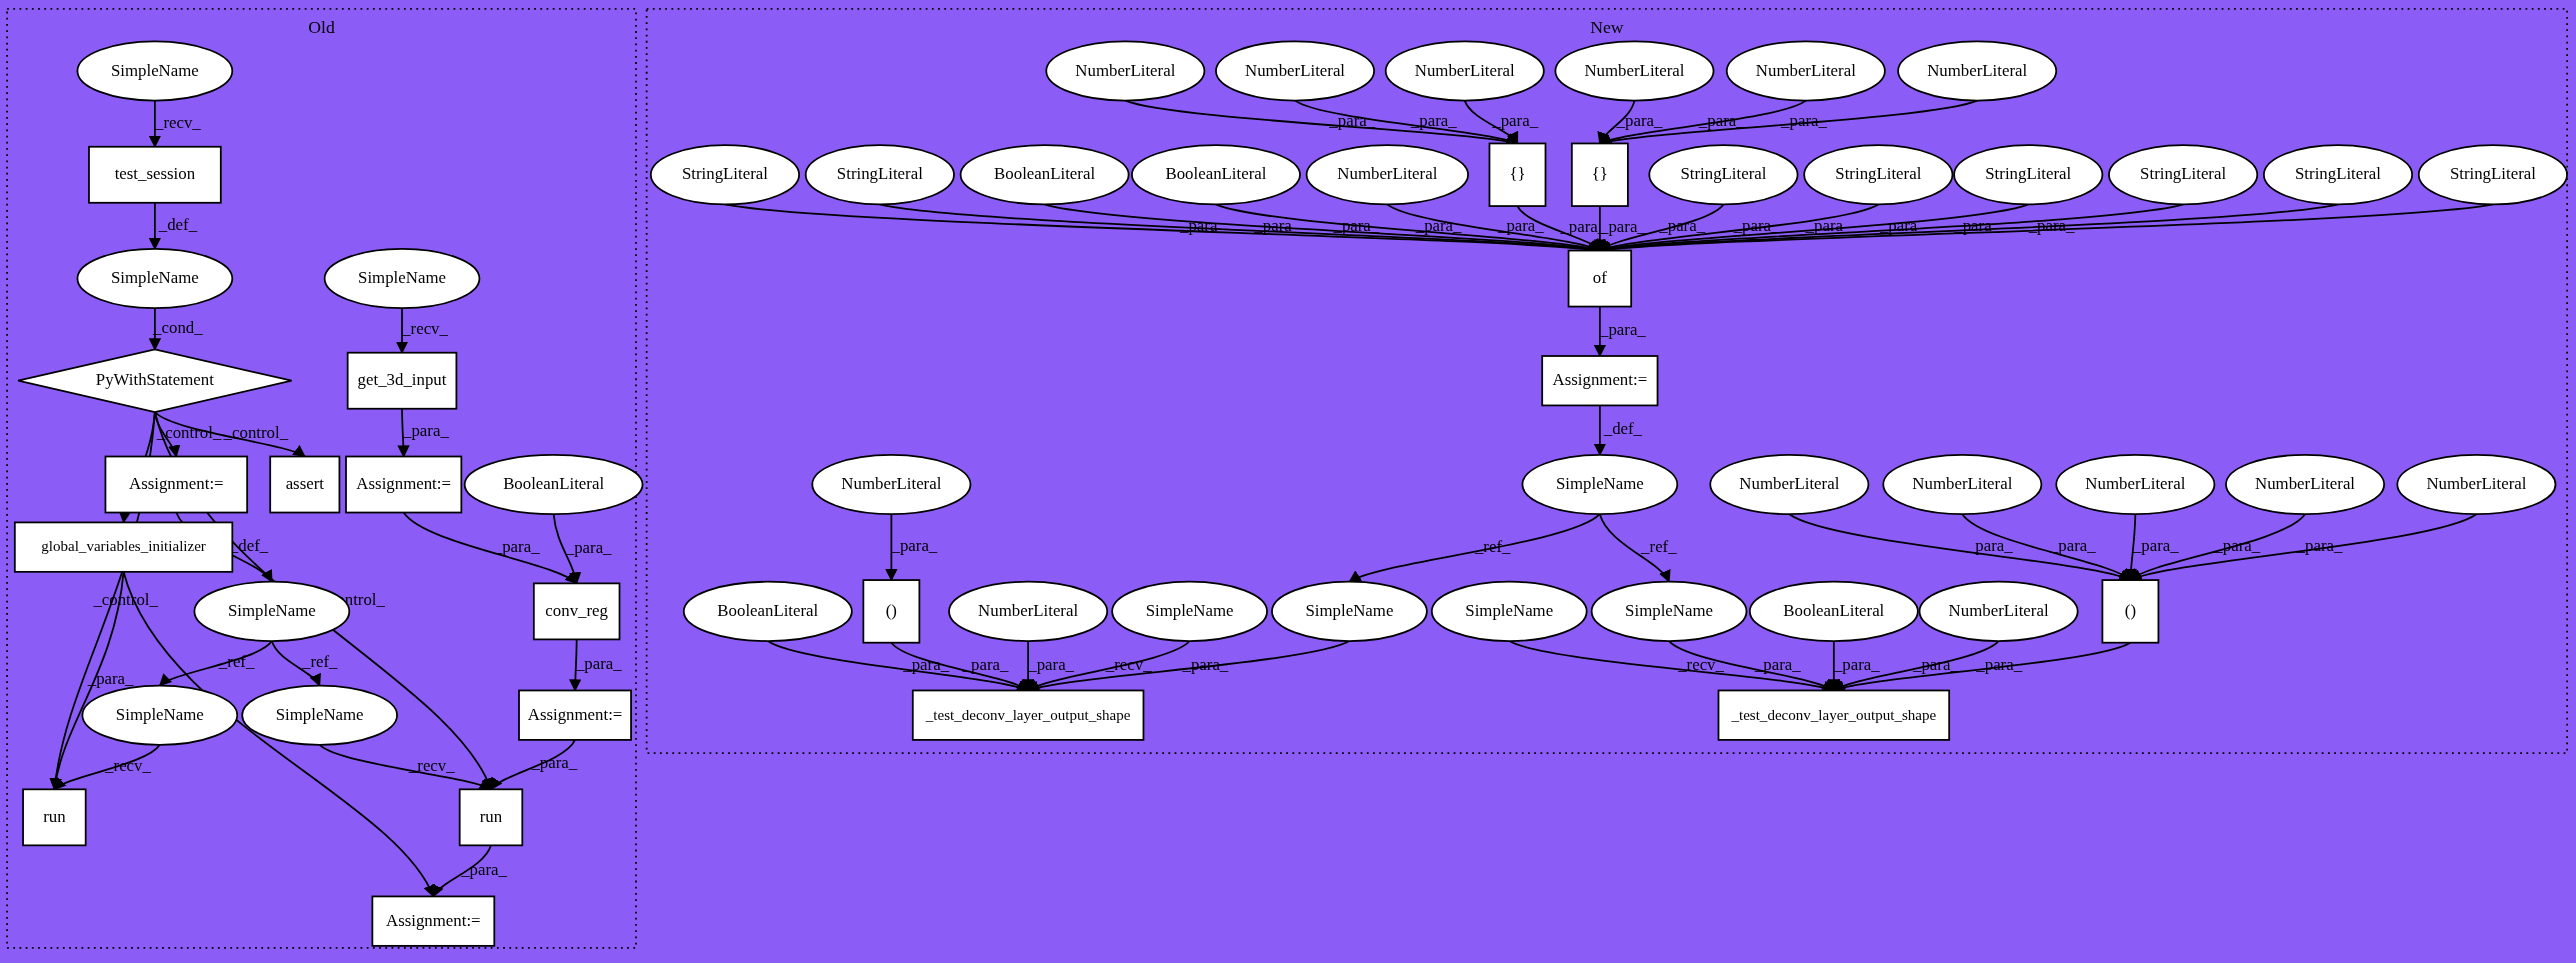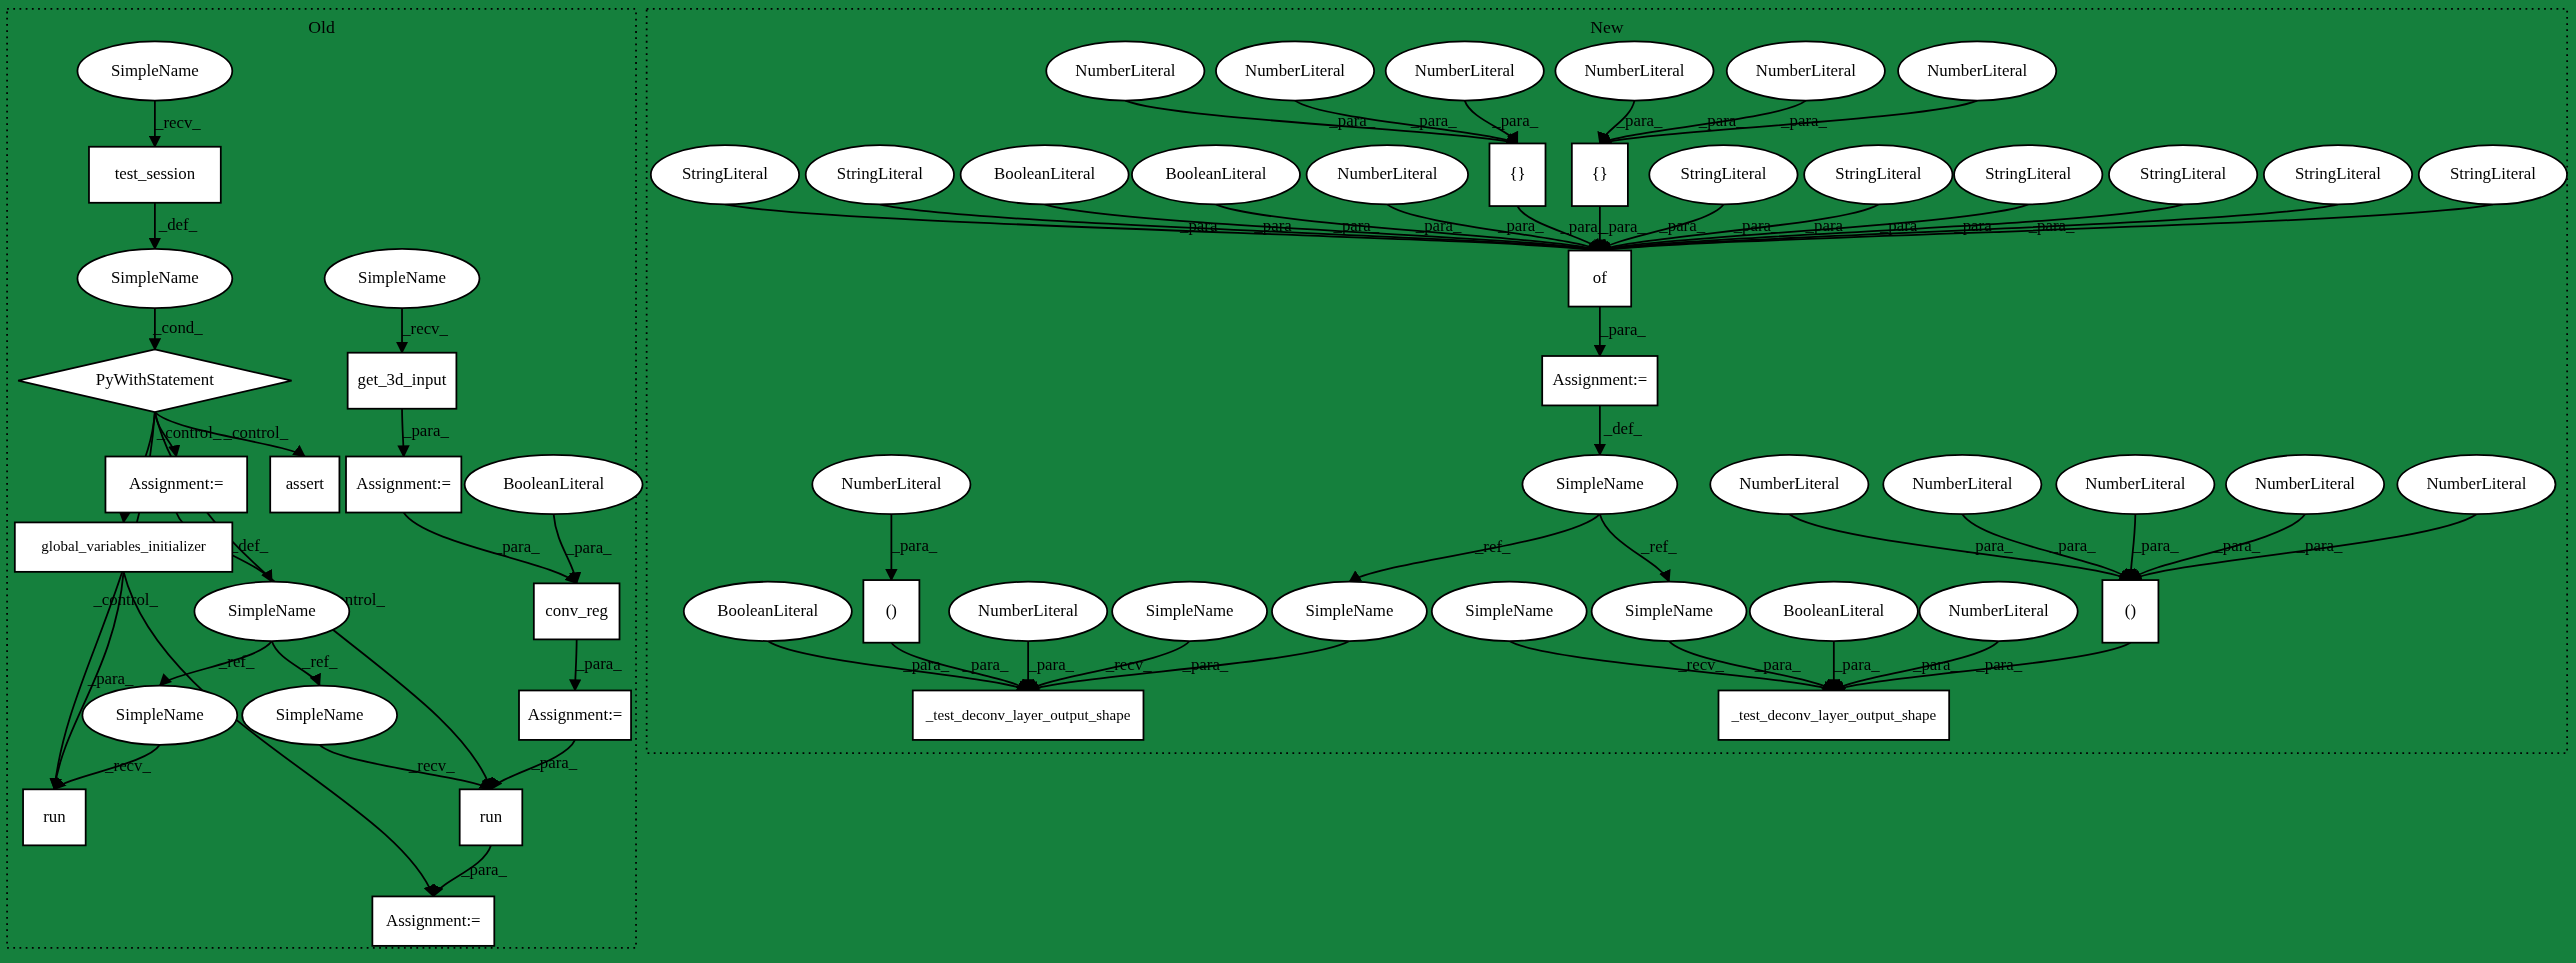--- a/index.html
+++ b/index.html
@@ -1,17 +1,17 @@
 <!DOCTYPE html>
 <html style="font-size:14px"><head>
 <meta charset="utf-8">
 <style>
   html,body{margin:0;padding:0;background:#ffffff;}
   body{width:2576px;height:964px;font-family:"Liberation Serif", serif;}
-  #stage{position:relative;width:2576px;height:964px;overflow:hidden;background:#15803d;}
+  #stage{position:relative;width:2576px;height:964px;overflow:hidden;background:#8b5cf6;}
   svg{display:block;}
   .node-shape{fill:#ffffff;stroke:#000000;stroke-width:2;}
   .edge{fill:none;stroke:#000000;stroke-width:2;}
   .node-label{font-family:"Liberation Serif", serif;font-size:19px;fill:#000;text-anchor:middle;dominant-baseline:middle;}
   .node-label.small{font-size:17px;}
   .edge-label{font-family:"Liberation Serif", serif;font-size:19px;fill:#000;text-anchor:middle;dominant-baseline:middle;}
   .cluster-box{fill:none;stroke:#000000;stroke-width:2;stroke-dasharray:2 5;}
   .cluster-title{font-family:"Liberation Serif", serif;font-size:20px;fill:#000;text-anchor:middle;dominant-baseline:middle;}
 </style>
 </head>

